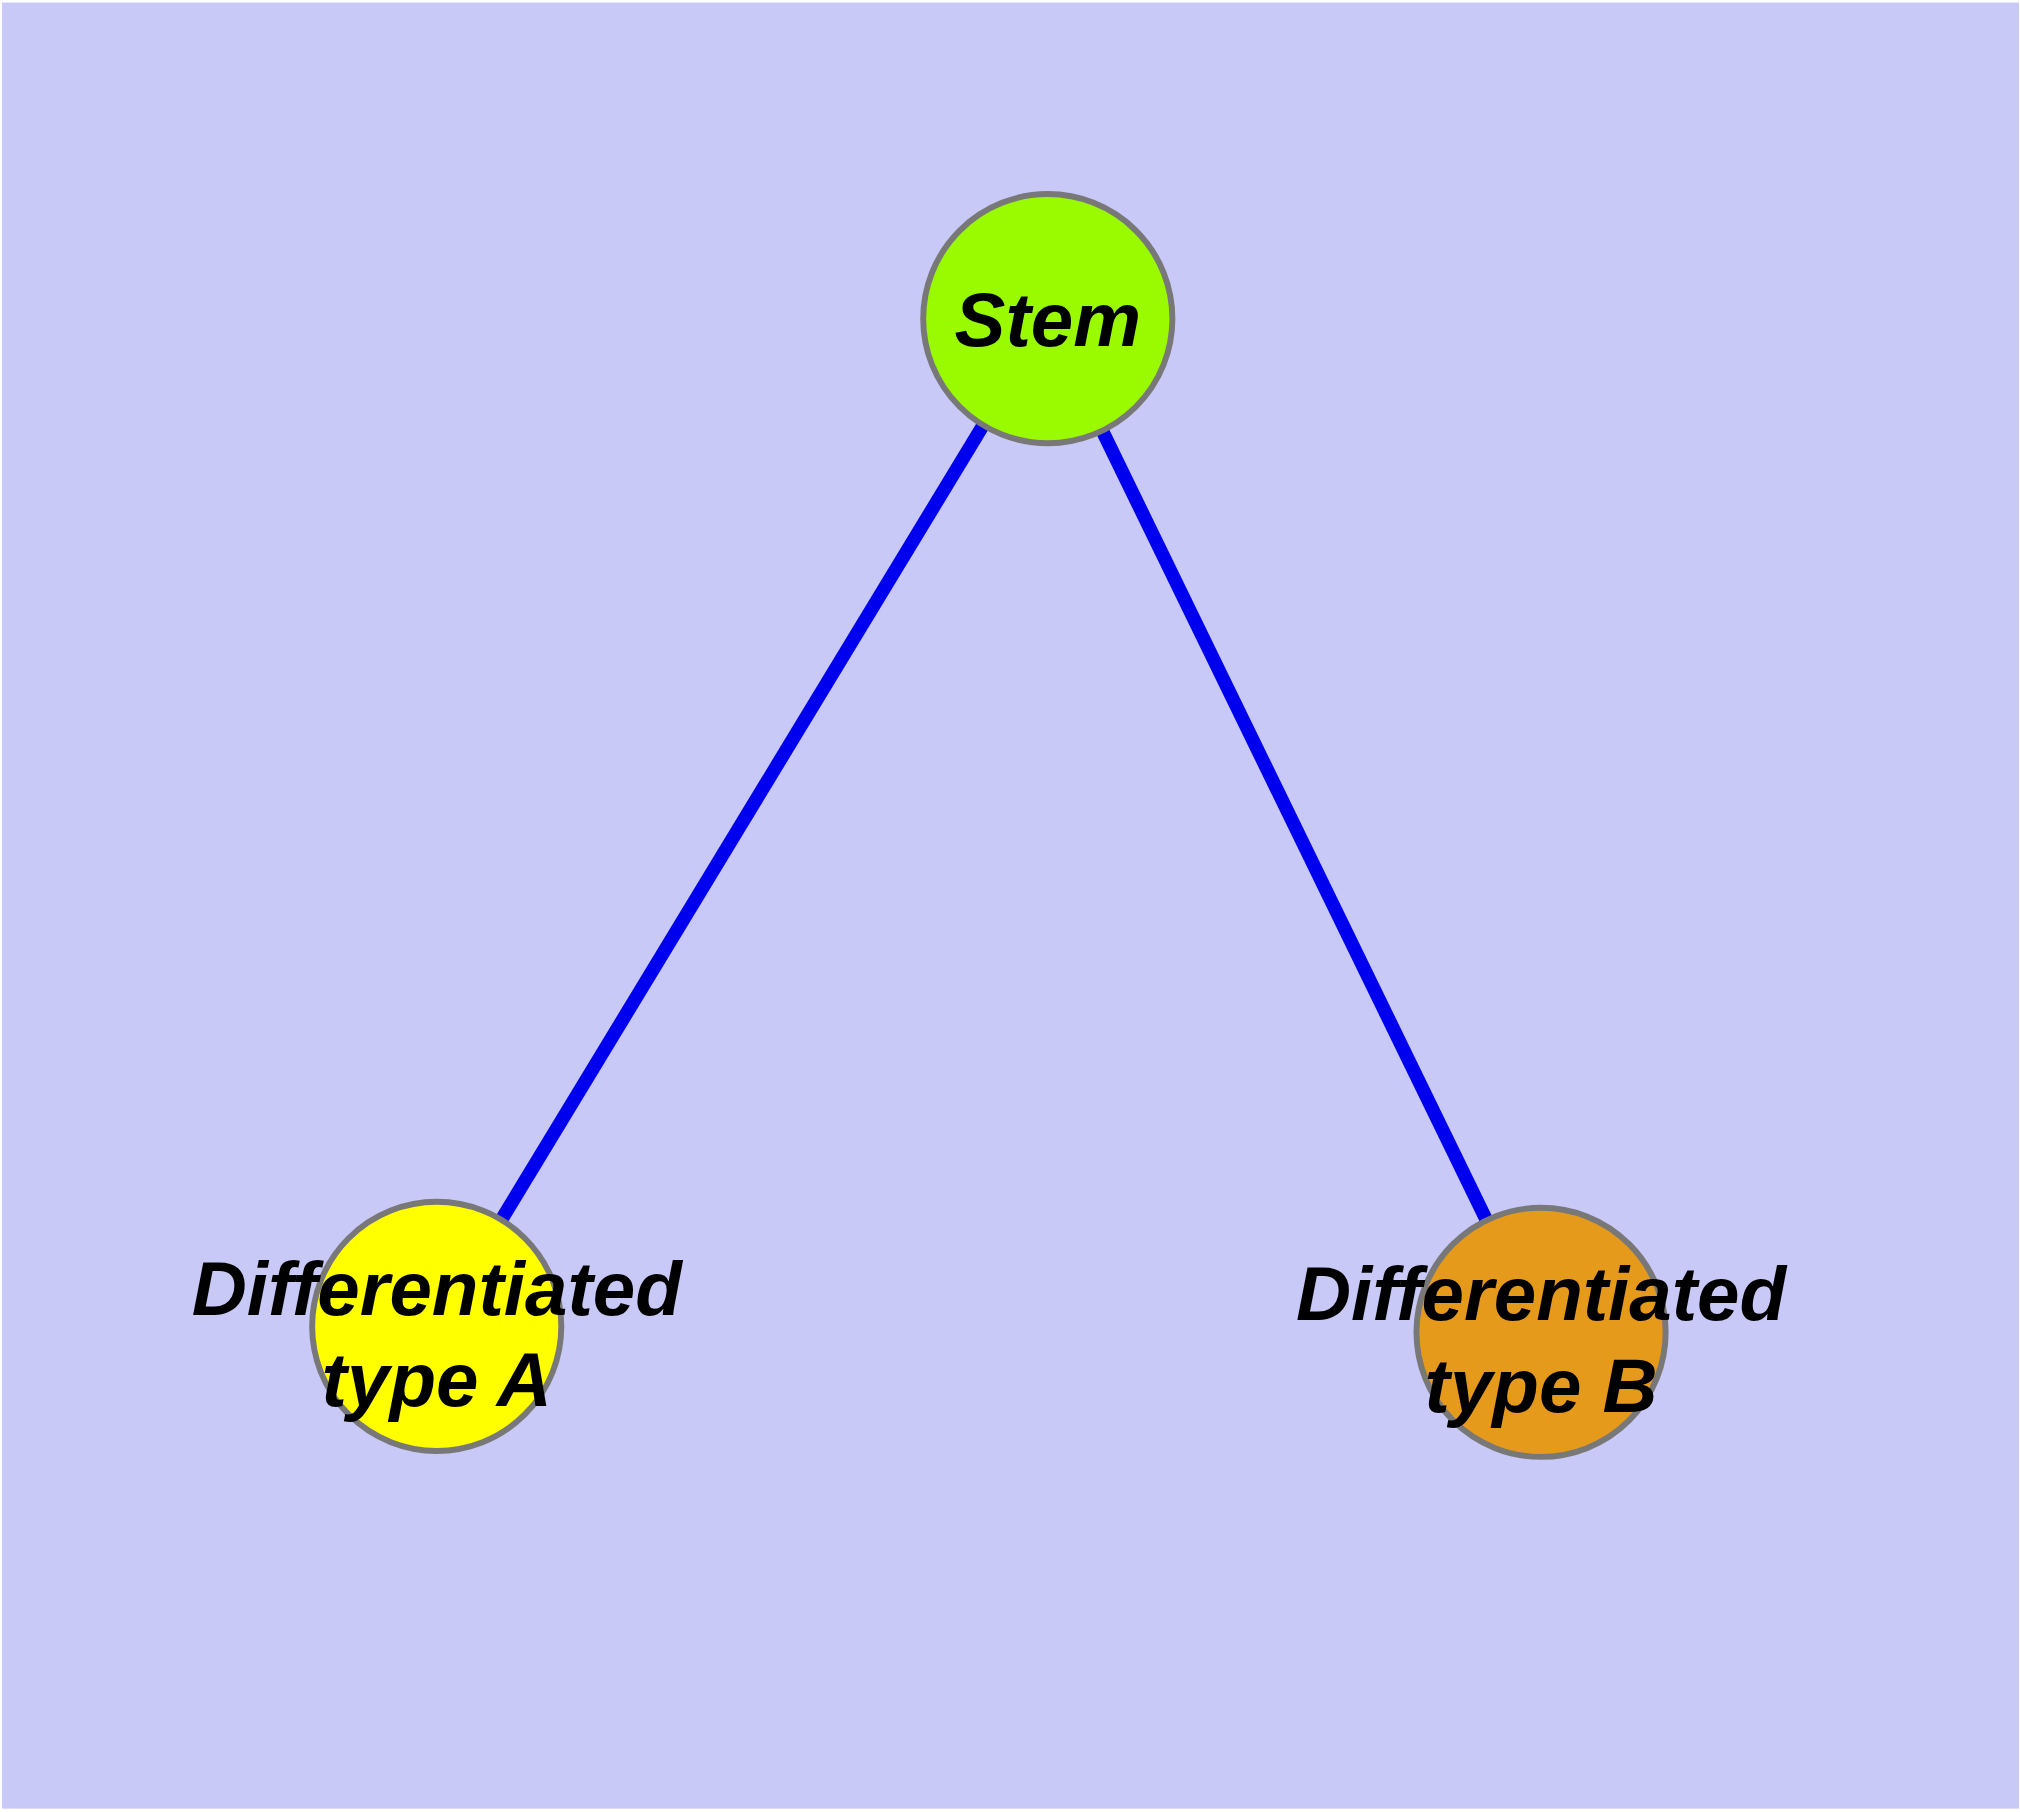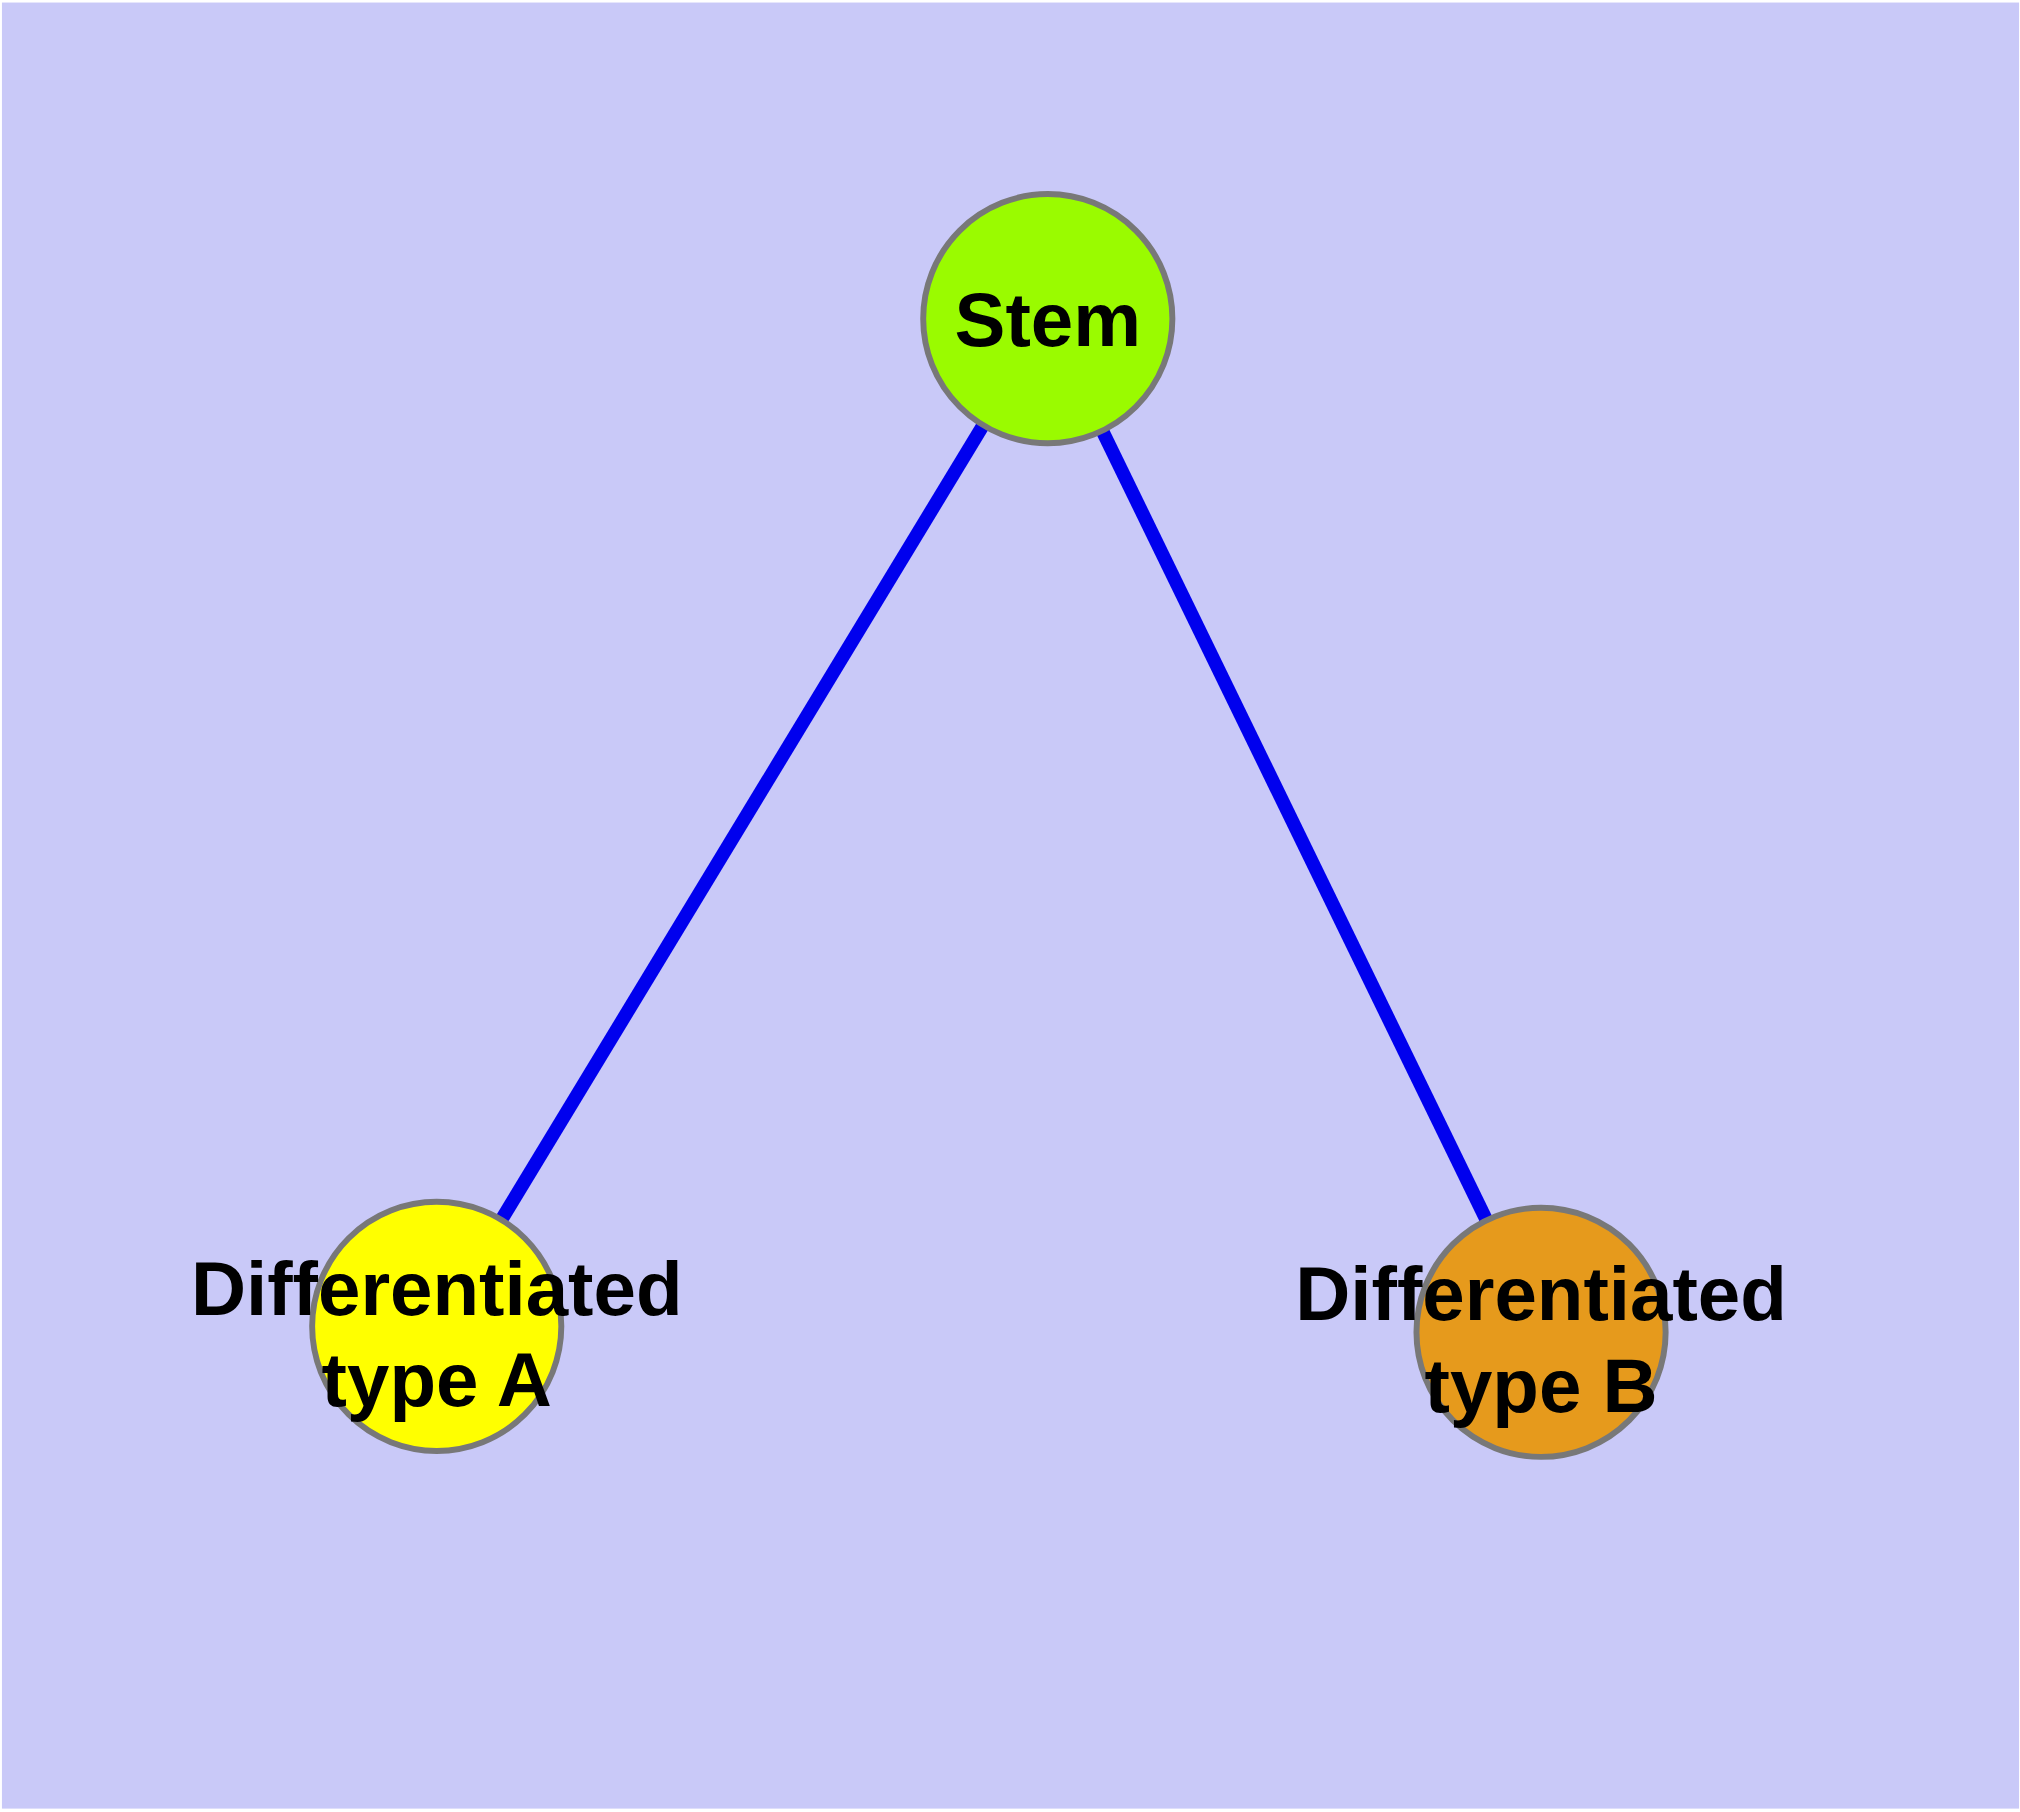--- a/index.html
+++ b/index.html
@@ -7,20 +7,21 @@
     padding: 0;
     background: #ffffff;
     width: 2021px;
     height: 1812px;
     overflow: hidden;
   }
   .graph-wrap {
     position: relative;
     width: 2021px;
     height: 1387px;
+    font-style: italic;
   }
   svg.graph {
     display: block;
     width: 2021px;
     height: 1812px;
   }
   svg.graph text {
     font-family: "Liberation Sans", "DejaVu Sans", sans-serif;
     font-weight: bold;
     font-size: 90px;

